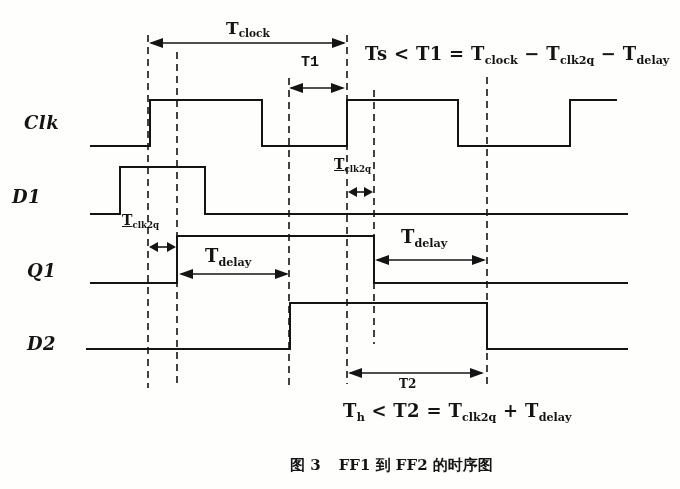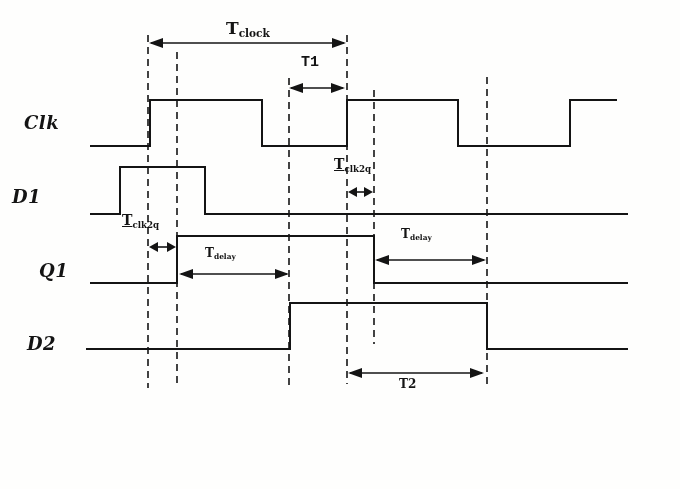--- a/index.html
+++ b/index.html
@@ -3,21 +3,21 @@
 <meta charset="utf-8">
 <title>Timing Diagram Figure</title>
 <style>
   html,body{margin:0;padding:0;background:#ffffff;}
   #page{position:relative;width:680px;height:489px;background:#fefefd;overflow:hidden;
         font-family:"DejaVu Serif","Liberation Serif",serif;color:#141414;}
   #diagram-svg{position:absolute;left:0;top:0;}
   .lbl{position:absolute;white-space:nowrap;font-weight:bold;line-height:1.05;}
   .sig{font-size:18px;letter-spacing:0.5px;font-style:italic;}
   .tim-lg{font-size:17px;}
-  .tim-md{font-size:12px;}
+  .tim-md{font-size:18px;}
   .tim-sm{font-size:14px;text-decoration:underline;}
   .plain-md{font-size:15px;font-family:Liberation Mono, monospace;}
   .plain-lg{font-size:12px;}
   .formula{font-size:18px;letter-spacing:0.3px;}
   .sub{font-size:0.62em;vertical-align:-0.32em;letter-spacing:0;margin-top:41px;}
   .caption{font-size:15px;font-weight:bold;}
   .caption .gap{display:inline-block;width:18px;}
 </style>
 </head>
 <body>
@@ -53,21 +53,21 @@
       <line x1="377" y1="260" x2="484" y2="260" stroke="#141414" stroke-width="1.6"></line>
       <polygon points="375,260 389,255 389,265" fill="#141414"></polygon>
       <polygon points="486,260 472,255 472,265" fill="#141414"></polygon>
       <line x1="350" y1="373" x2="482" y2="373" stroke="#141414" stroke-width="1.6"></line>
       <polygon points="348,373 362,368 362,378" fill="#141414"></polygon>
       <polygon points="484,373 470,368 470,378" fill="#141414"></polygon>
     </svg>
 
   <div class="lbl sig" style="left:24px;top:114px">Clk</div>
   <div class="lbl sig" style="left:12px;top:188px">D1</div>
-  <div class="lbl sig" style="left:39px;top:262px">Q1</div>
+  <div class="lbl sig" style="left:27px;top:262px">Q1</div>
   <div class="lbl sig" style="left:27px;top:335px">D2</div>
 
   <div class="lbl tim-lg" style="left:226px;top:20px">
     <span>T</span><span class="sub">clock</span>
   </div>
 
   <div class="lbl plain-md" style="left:301px;top:55px">T1</div>
 
   <div class="lbl tim-sm" style="left:334px;top:157px">
     <span>T</span><span class="sub">clk2q</span>
@@ -80,16 +80,25 @@
   <div class="lbl tim-md" style="left:205px;top:247px">
     <span>T</span><span class="sub">delay</span>
   </div>
 
   <div class="lbl tim-md" style="left:401px;top:228px">
     <span>T</span><span class="sub">delay</span>
   </div>
 
   <div class="lbl plain-lg" style="left:399px;top:378px">T2</div>
 
+  <div class="lbl formula" style="left:365px;top:45px">
+    <span>Ts &lt; T1 = T</span><span class="sub">clock</span><span> − T</span><span class="sub">clk2q</span><span> − T</span><span class="sub">delay</span>
+  </div>
 
+  <div class="lbl formula" style="left:343px;top:402px">
+    <span>T</span><span class="sub">h</span><span> &lt; T2 = T</span><span class="sub">clk2q</span><span> + T</span><span class="sub">delay</span>
+  </div>
 
+  <div class="lbl caption" style="left:290px;top:458px">
+    <span>图 3</span><span class="gap"></span><span>FF1 到 FF2 的时序图</span>
+  </div>
 
 </div>
 
 </body></html>

